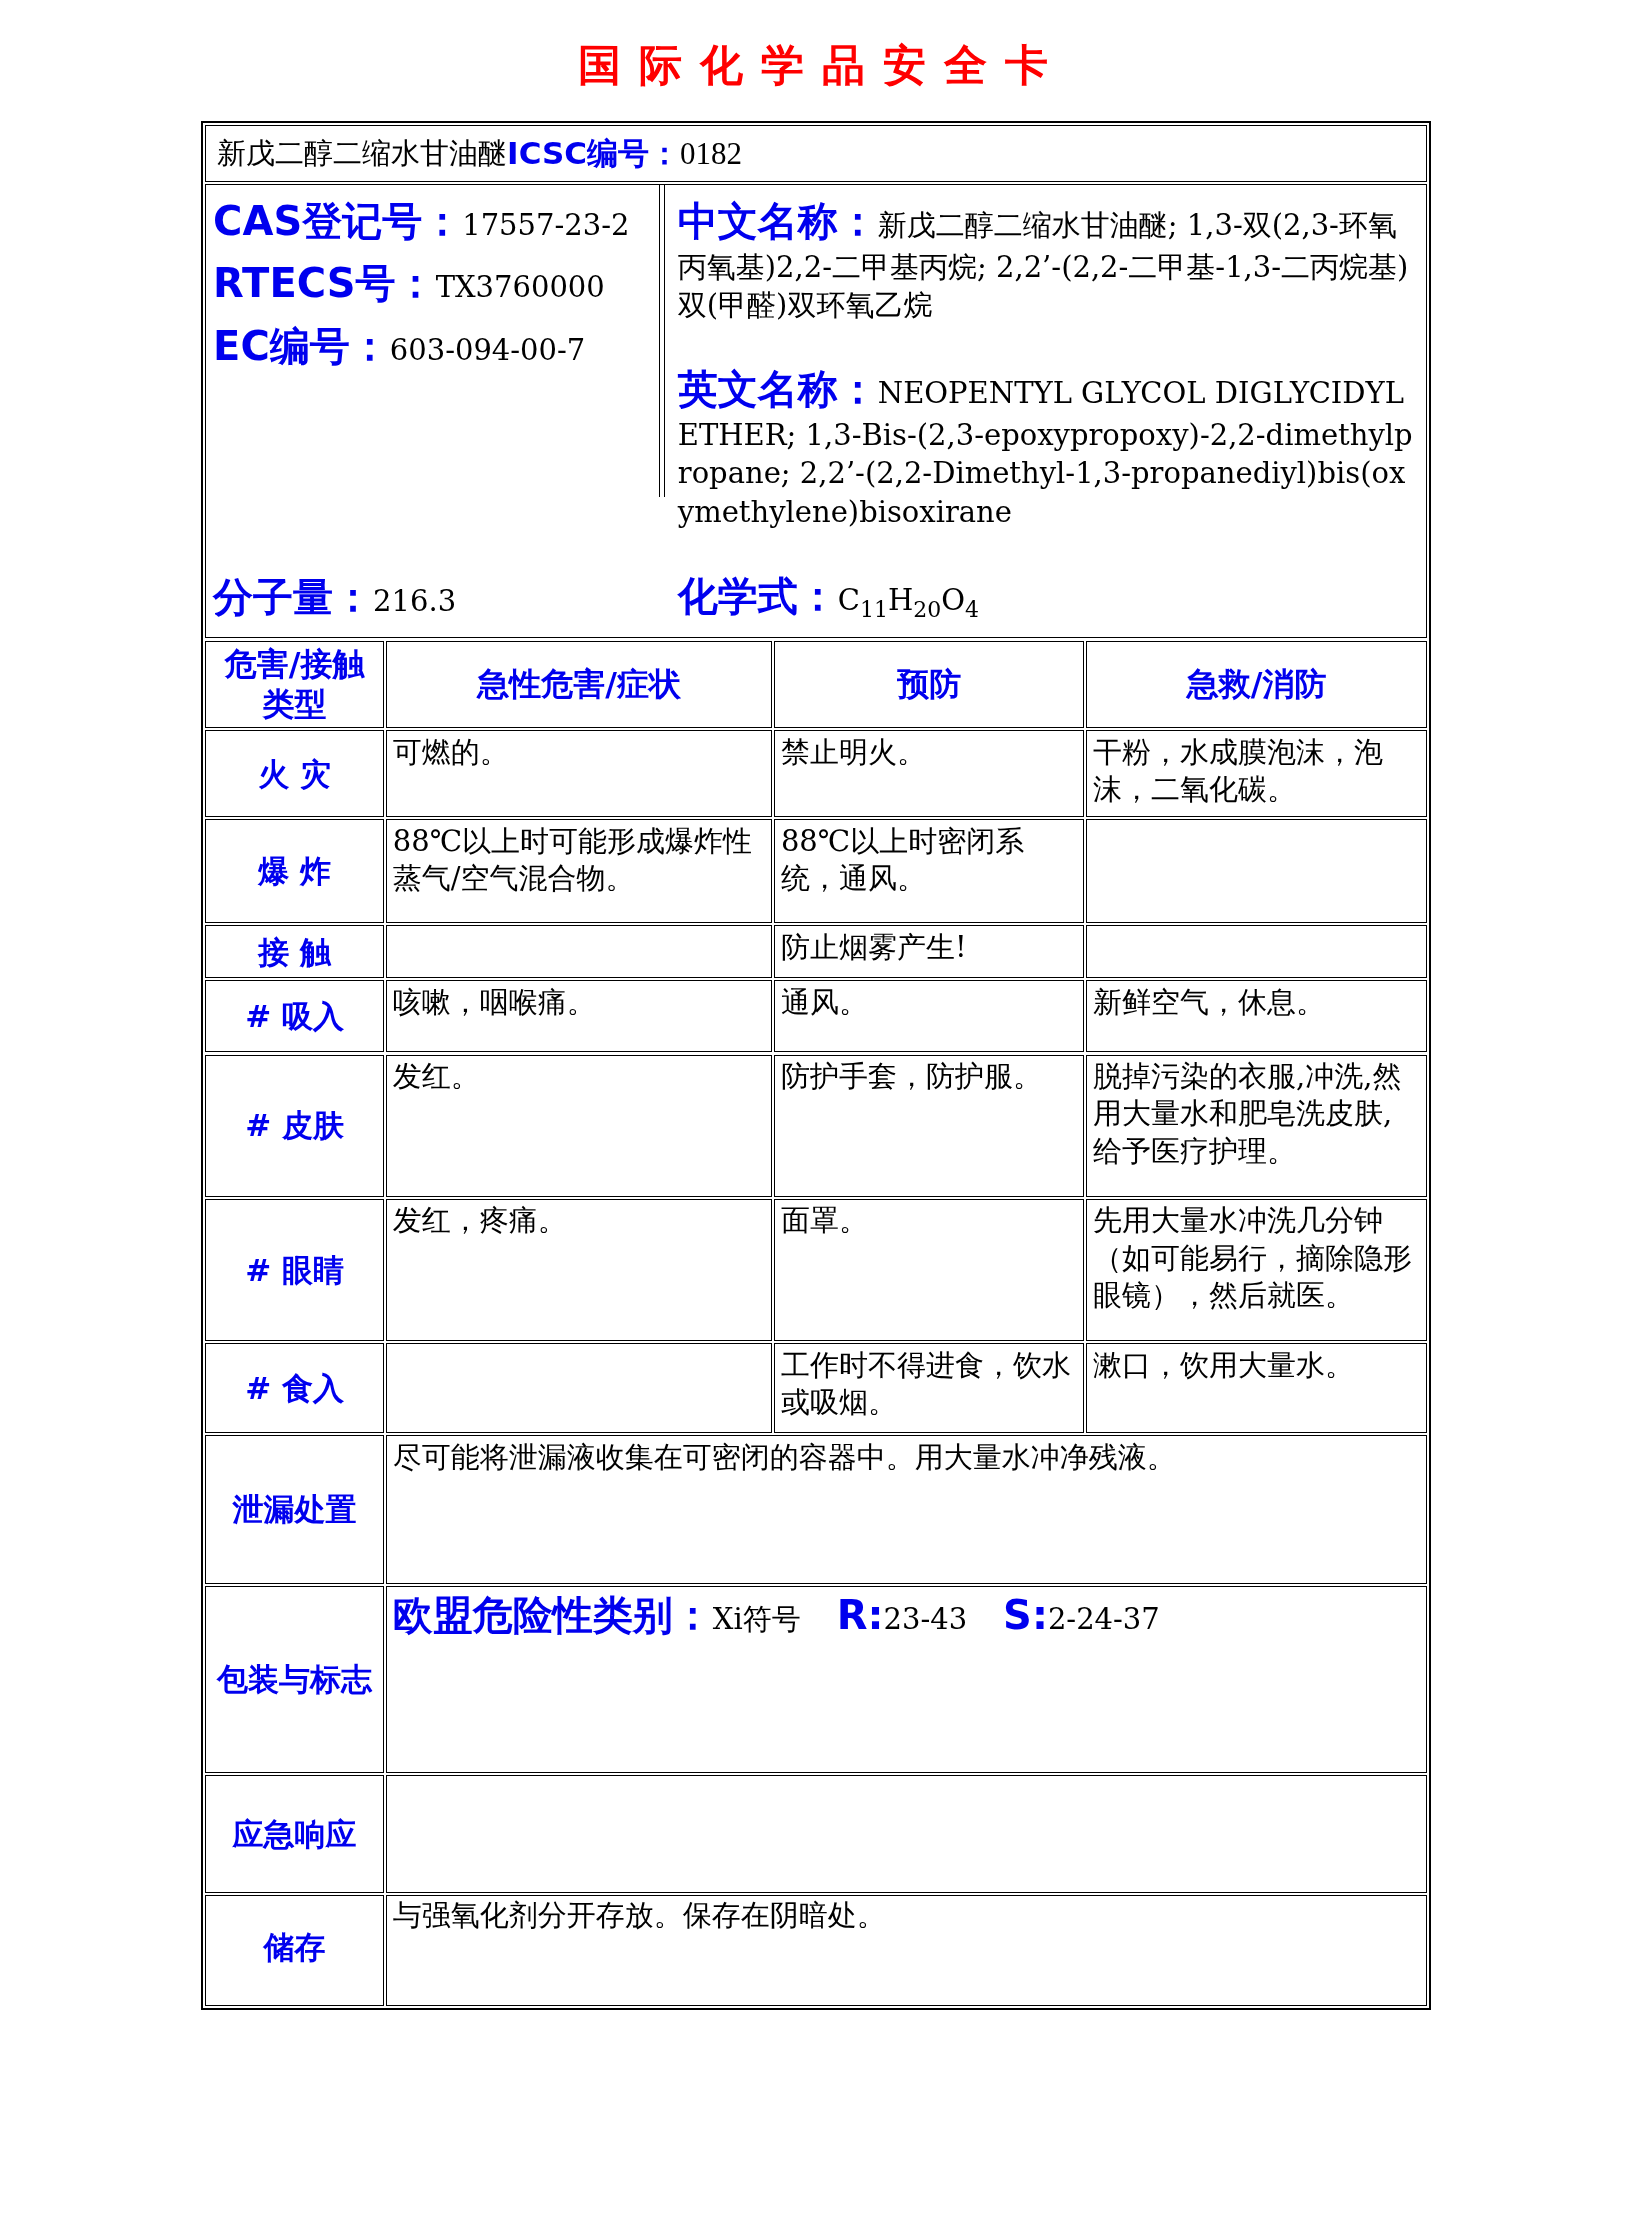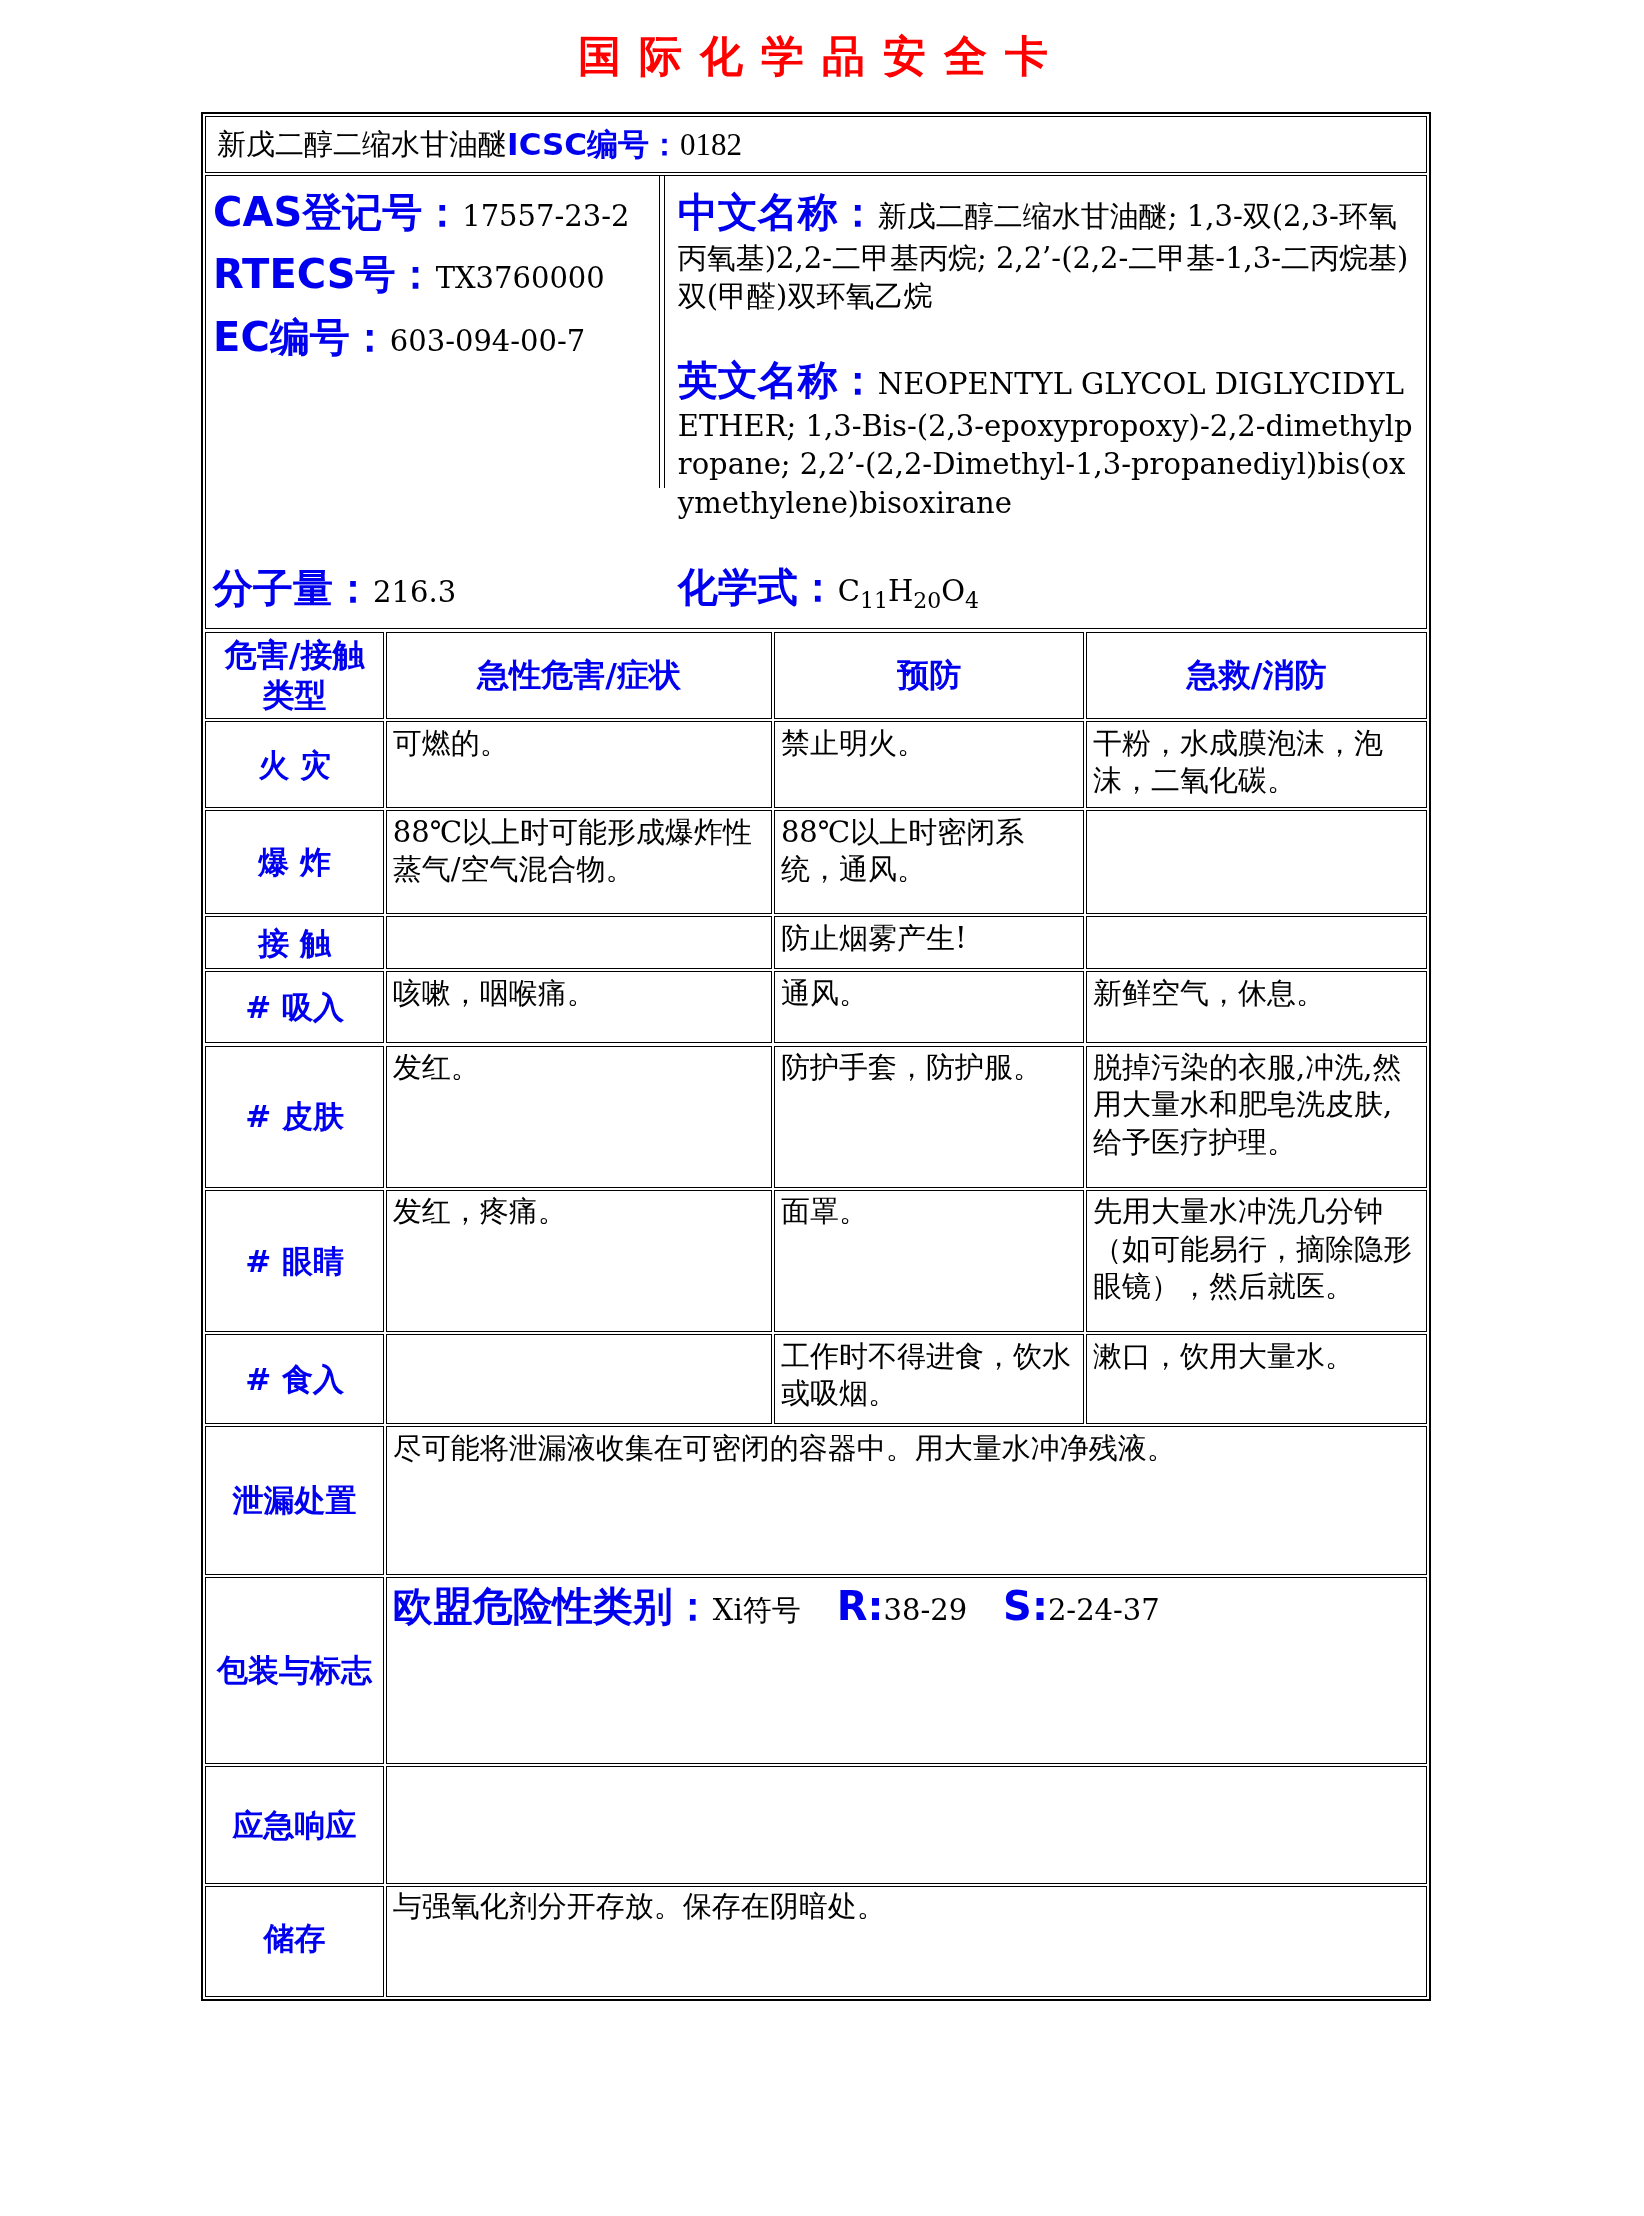--- a/index.html
+++ b/index.html
@@ -1,21 +1,21 @@
 <!DOCTYPE html>
 <html style="font-size:11px"><head>
 <meta charset="utf-8">
 <style>
   html,body{margin:0;padding:0;}
   body{
     width:1644px;height:2216px;background:#ffffff;position:relative;
     font-family:"DejaVu Serif","Liberation Serif",serif;color:#000;
   }
   .page-title{
-    padding-top:28px;text-align:center;
+    padding-top:37px;text-align:center;
     font-family:Liberation Sans, sans-serif;
     font-weight:bold;font-size:43px;letter-spacing:18px;color:#ff0000;
   }
   .card{
     margin:26px 0 0 201px;width:1230px;box-sizing:border-box;
     border:2.1px solid #000;padding:2.1px;background:#fff;
     display:flex;flex-direction:column;gap:2.1px;
   }
   .trow{display:grid;gap:2.1px;}
   .cols-1{grid-template-columns:1fr;}
@@ -157,21 +157,21 @@
   </div>
 
   <div class="trow cols-sec">
     <div class="cell label-cell blue r-spill">泄漏处置</div>
     <div class="cell content-cell r-spill">尽可能将泄漏液收集在可密闭的容器中。用大量水冲净残液。</div>
   </div>
 
   <div class="trow cols-sec">
     <div class="cell label-cell blue r-packaging">包装与标志</div>
     <div class="cell content-cell r-packaging pack-line">
-      <span class="lbl lblsize">欧盟危险性类别：</span><span class="black">Xi符号</span><span class="gap"></span><span class="lbl lblsize">R:</span><span class="black">38-29</span><span class="gap"></span><span class="lbl lblsize">S:</span><span class="black">2-24-37</span>
+      <span class="lbl lblsize">欧盟危险性类别：</span><span class="black">Xi符号</span><span class="gap"></span><span class="lbl lblsize">R:</span><span class="black">23-43</span><span class="gap"></span><span class="lbl lblsize">S:</span><span class="black">2-24-37</span>
     </div>
   </div>
 
   <div class="trow cols-sec">
     <div class="cell label-cell blue r-emergency">应急响应</div>
     <div class="cell content-cell r-emergency"></div>
   </div>
 
   <div class="trow cols-sec">
     <div class="cell label-cell blue r-storage">储存</div>

